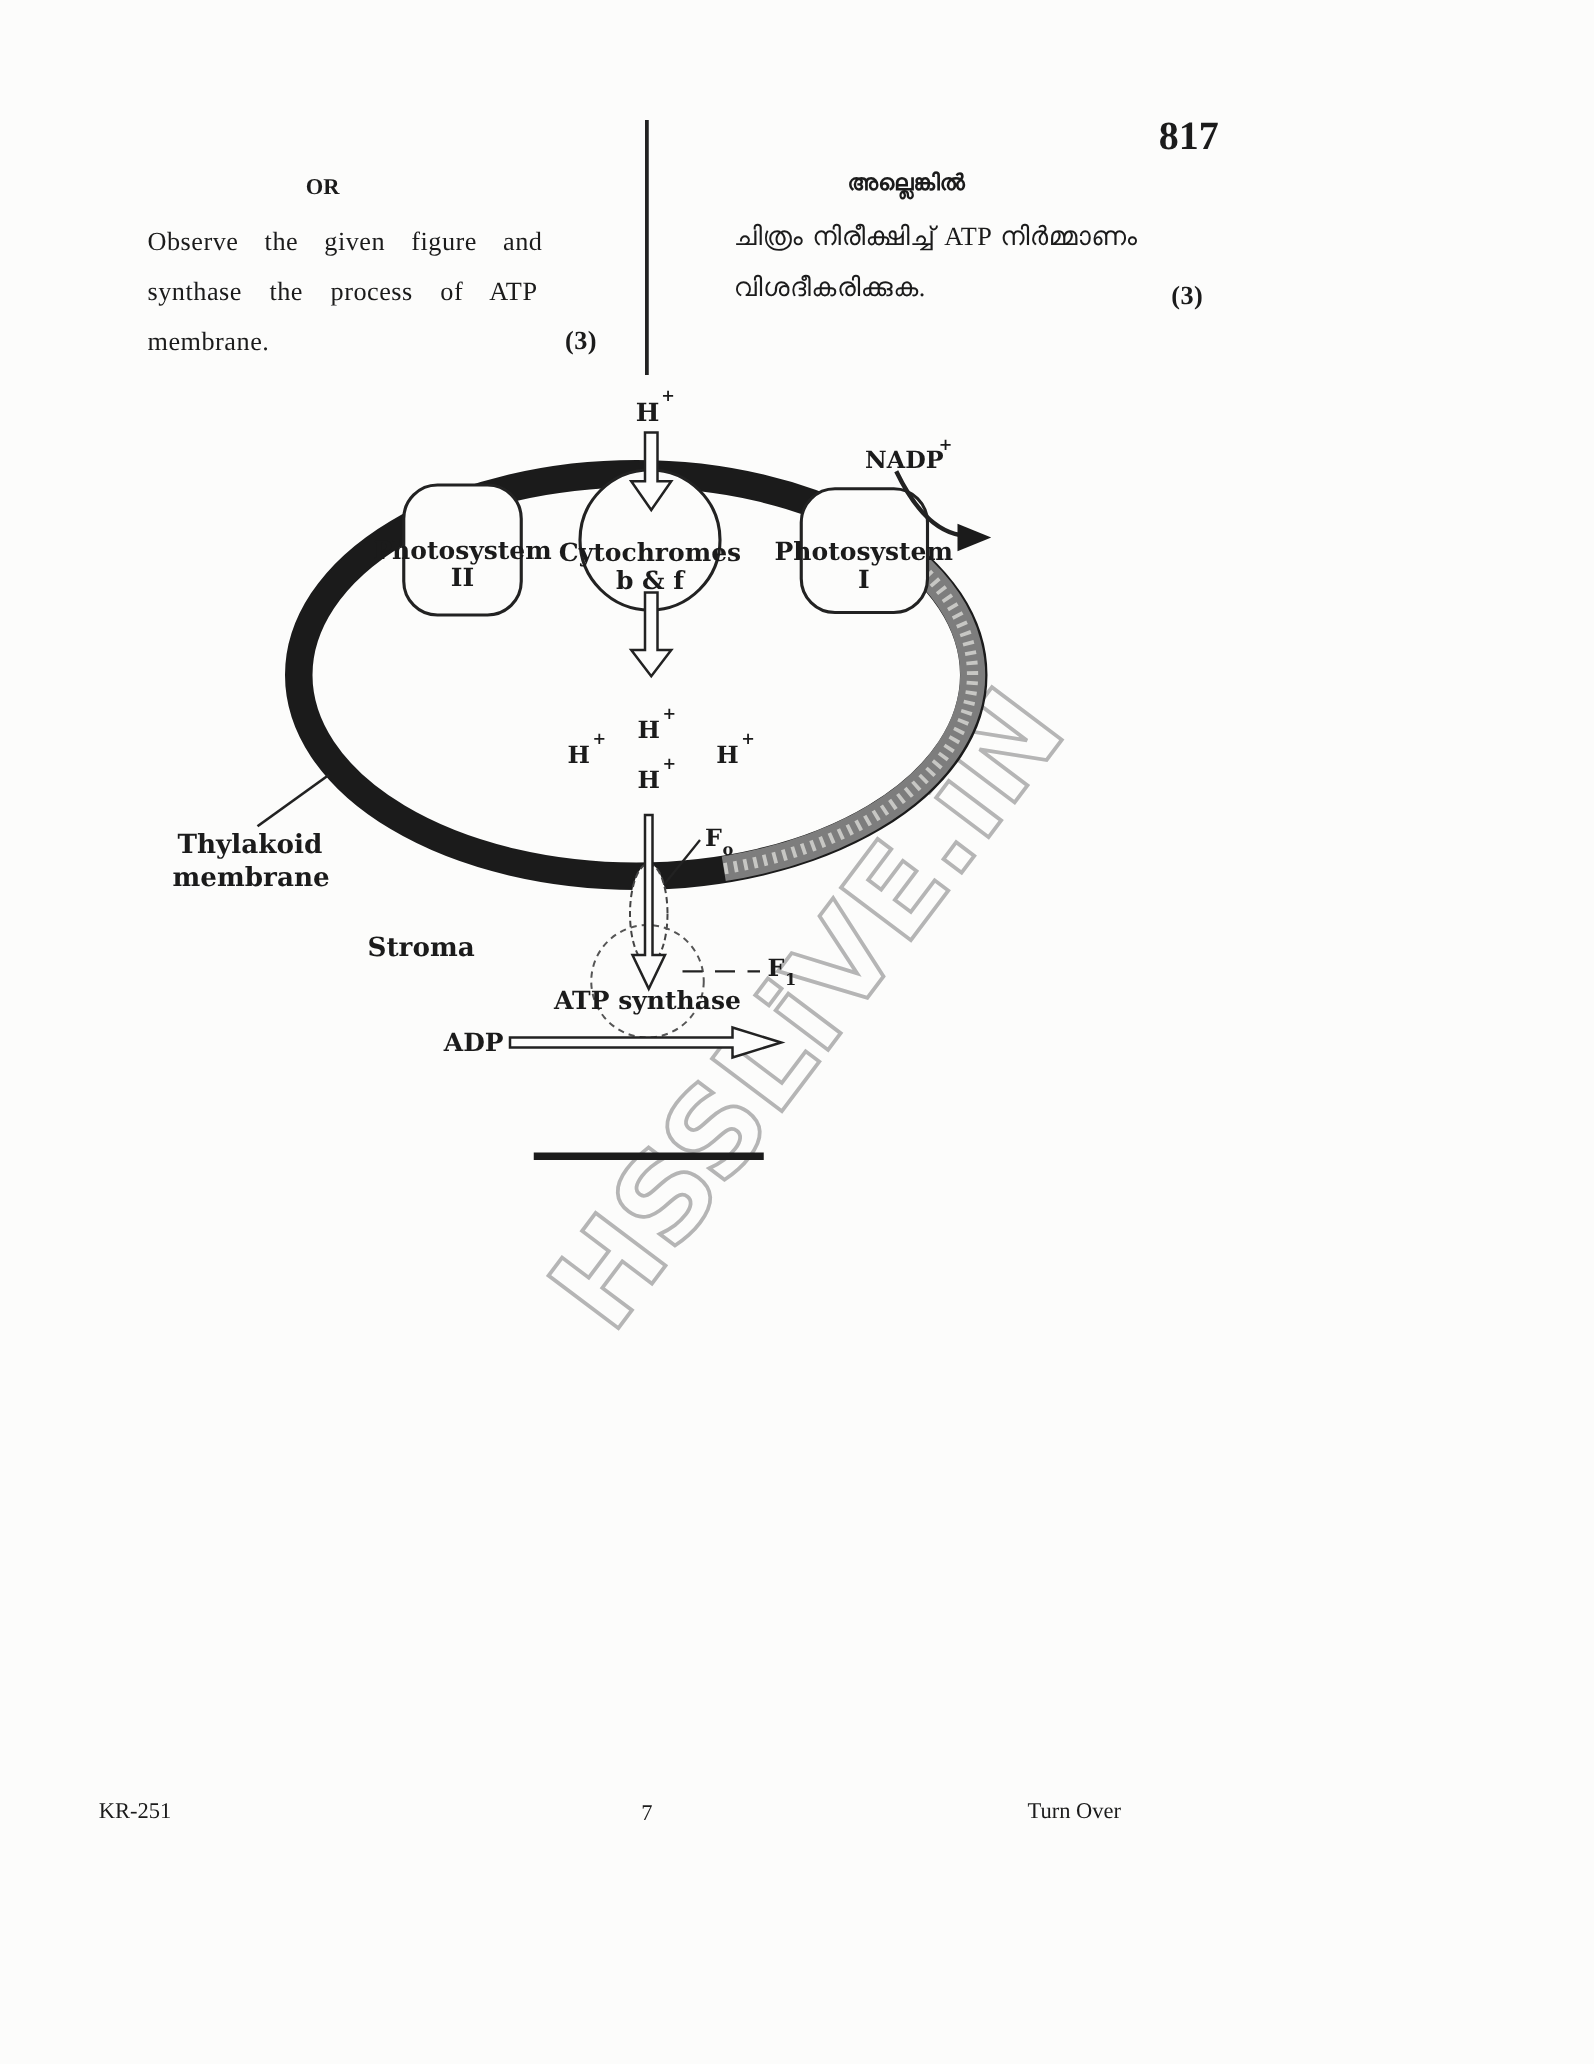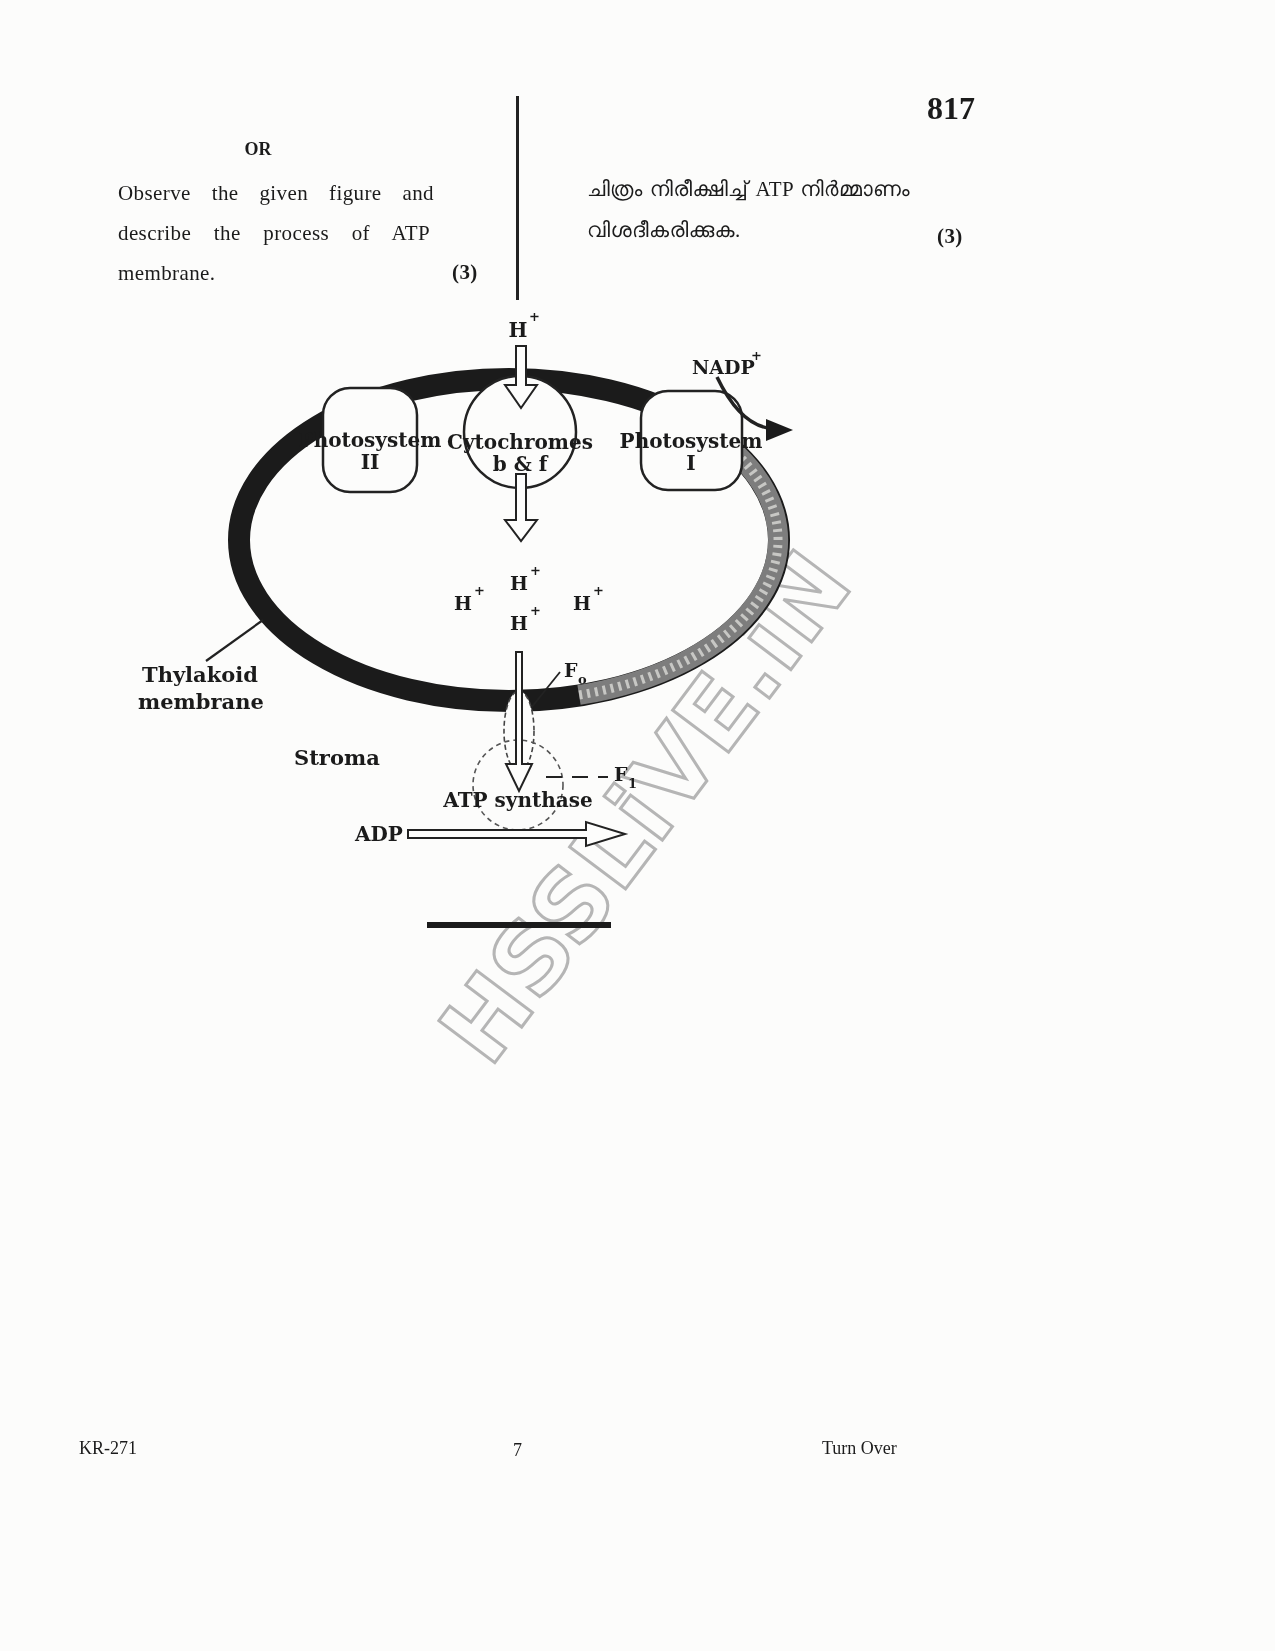--- a/index.html
+++ b/index.html
@@ -46,24 +46,25 @@
 <div class="page">
 
   <div class="abs watermark">HSSLiVE.iN</div>
 
   <div class="abs t24 b" style="left:927px;top:91px;">817</div>
 
   <div class="abs divider" style="left:516px;top:96px;height:204px;"></div>
 
   <div class="abs t22 b ctr" style="left:118px;top:139px;width:280px;">OR</div>
   <div class="abs t21 just" style="left:118px;top:180px;width:316px;">Observe the given figure and</div>
-  <div class="abs t21 just" style="left:118px;top:220px;width:312px;">describe the process of ATP</div>
+  <div class="abs t21 just" style="left:118px;top:220px;width:312px;">synthase the process of ATP</div>
   <div class="abs t21" style="left:118px;top:260px;width:316px;">membrane.</div>
   <div class="abs t21 b" style="left:452px;top:259px;">(3)</div>
 
+  <div class="abs t22 b ctr" style="left:560px;top:136px;width:330px;">അല്ലെങ്കിൽ</div>
   <div class="abs t21 just" style="left:587px;top:176px;width:323px;">ചിത്രം നിരീക്ഷിച്ച് ATP നിർമ്മാണം</div>
   <div class="abs t21" style="left:587px;top:217px;width:323px;">വിശദീകരിക്കുക.</div>
   <div class="abs t21 b" style="left:937px;top:223px;">(3)</div>
 
   <svg class="abs" style="left:110px;top:300px;" width="720" height="640" viewBox="110 300 720 640">
 
     <ellipse cx="509" cy="540" rx="270" ry="161" fill="none" stroke="#1b1b1b" stroke-width="22"></ellipse>
 
     <path d="M 730,448 A 270 161 0 0 1 579,695" fill="none" stroke="#8e8e8e" stroke-width="20" opacity="0.85"></path>
     <path d="M 730,448 A 270 161 0 0 1 579,695" fill="none" stroke="#d9d9d6" stroke-width="9" stroke-dasharray="3 5" opacity="0.8"></path>
@@ -124,17 +125,17 @@
     <text x="614" y="781" class="dtx s19">F</text>
     <text x="628" y="788" class="dtx s13">1</text>
 
     <text x="142" y="682" class="dtx s21">Thylakoid</text>
     <text x="138" y="709" class="dtx s21">membrane</text>
     <text x="294" y="765" class="dtx s21">Stroma</text>
     <text x="518" y="807" class="dtx s20 mid">ATP synthase</text>
     <text x="355" y="841" class="dtx s20">ADP</text>
   </svg>
 
-  <div class="abs t22" style="left:79px;top:1438px;">KR-271</div>
+  <div class="abs t22" style="left:79px;top:1438px;">KR-251</div>
   <div class="abs t22" style="left:513px;top:1440px;">7</div>
   <div class="abs t22" style="left:822px;top:1438px;">Turn Over</div>
 
 </div>
 
 </body></html>

